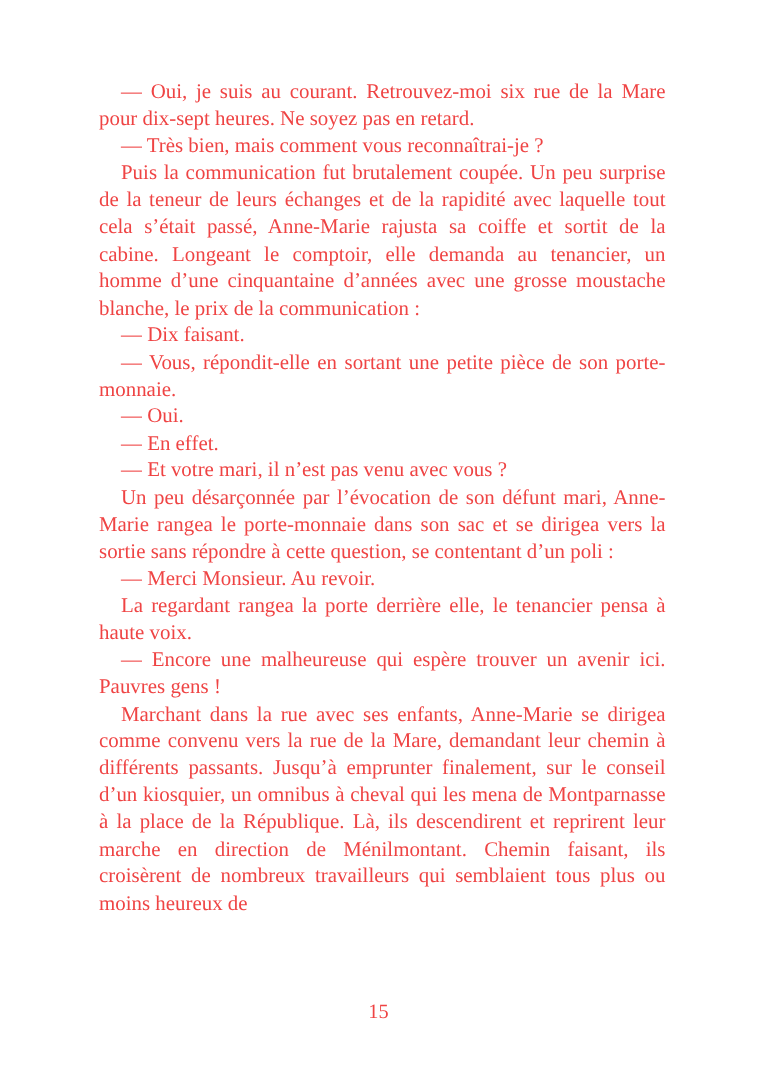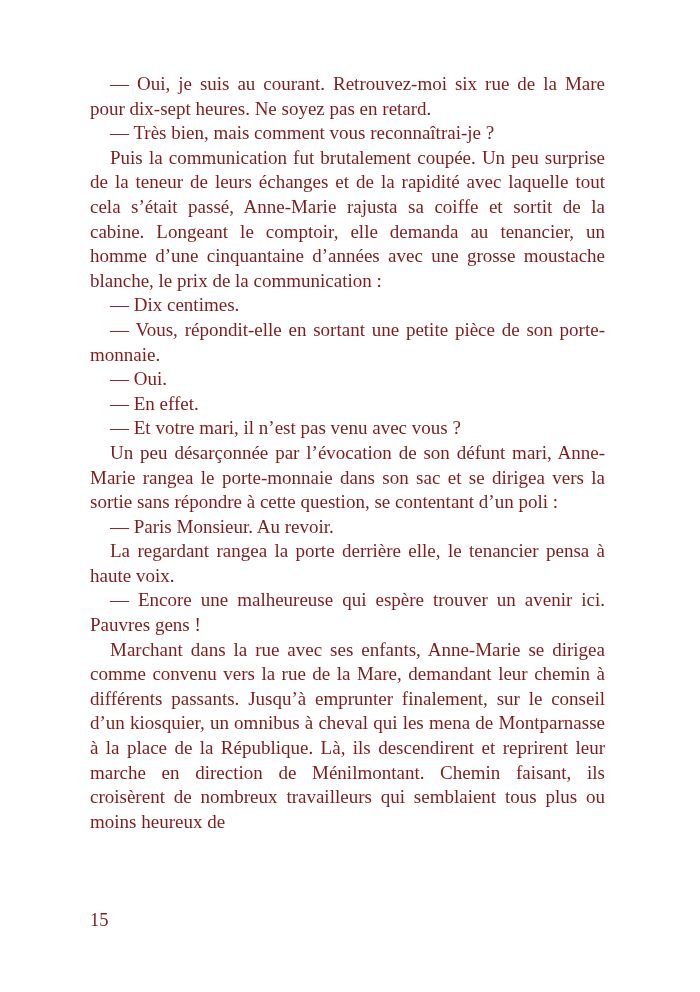--- a/index.html
+++ b/index.html
@@ -6,21 +6,21 @@
     margin: 0;
     padding: 0;
     background: #ffffff;
   }
   .page {
     position: relative;
     width: 700px;
     height: 992px;
     background: #ffffff;
     font-family: "Liberation Serif", serif;
-    color: #7f1d1d;
+    color: #ef4444;
     overflow: hidden;
   }
   .text-block {
     position: absolute;
     left: 90px;
     top: 72px;
     width: 515px;
     font-size: 19px;
     line-height: 24.6px;
     text-align: justify;
@@ -29,38 +29,38 @@
   .para {
     margin: 0;
     padding: 0;
     text-indent: 20px;
   }
   .page-number {
     position: absolute;
     top: 908px;
     left: 90px;
     width: 508px;
-    text-align: left;
+    text-align: center;
     font-size: 18.5px;
     line-height: 24px;
   }
 </style>
 </head>
 <body>
 
 <div class="page">
   <div class="text-block">
     <p class="para">— Oui, je suis au courant. Retrouvez-moi six rue de la Mare pour dix-sept heures. Ne soyez pas en retard.</p>
     <p class="para">— Très bien, mais comment vous reconnaîtrai-je ?</p>
     <p class="para">Puis la communication fut brutalement coupée. Un peu surprise de la teneur de leurs échanges et de la rapidité avec laquelle tout cela s’était passé, Anne-Marie rajusta sa coiffe et sortit de la cabine. Longeant le comptoir, elle demanda au tenancier, un homme d’une cinquantaine d’années avec une grosse moustache blanche, le prix de la communication :</p>
-    <p class="para">— Dix centimes.</p>
+    <p class="para">— Dix faisant.</p>
     <p class="para">— Vous, répondit-elle en sortant une petite pièce de son porte-monnaie.</p>
     <p class="para">— Oui.</p>
     <p class="para">— En effet.</p>
     <p class="para">— Et votre mari, il n’est pas venu avec vous ?</p>
     <p class="para">Un peu désarçonnée par l’évocation de son défunt mari, Anne-Marie rangea le porte-monnaie dans son sac et se dirigea vers la sortie sans répondre à cette question, se contentant d’un poli :</p>
-    <p class="para">— Paris Monsieur. Au revoir.</p>
+    <p class="para">— Merci Monsieur. Au revoir.</p>
     <p class="para">La regardant rangea la porte derrière elle, le tenancier pensa à haute voix.</p>
     <p class="para">— Encore une malheureuse qui espère trouver un avenir ici. Pauvres gens !</p>
     <p class="para">Marchant dans la rue avec ses enfants, Anne-Marie se dirigea comme convenu vers la rue de la Mare, demandant leur chemin à différents passants. Jusqu’à emprunter finalement, sur le conseil d’un kiosquier, un omnibus à cheval qui les mena de Montparnasse à la place de la République. Là, ils descendirent et reprirent leur marche en direction de Ménilmontant. Chemin faisant, ils croisèrent de nombreux travailleurs qui semblaient tous plus ou moins heureux de</p>
   </div>
   <div class="page-number">15</div>
 </div>
 
 </body></html>

